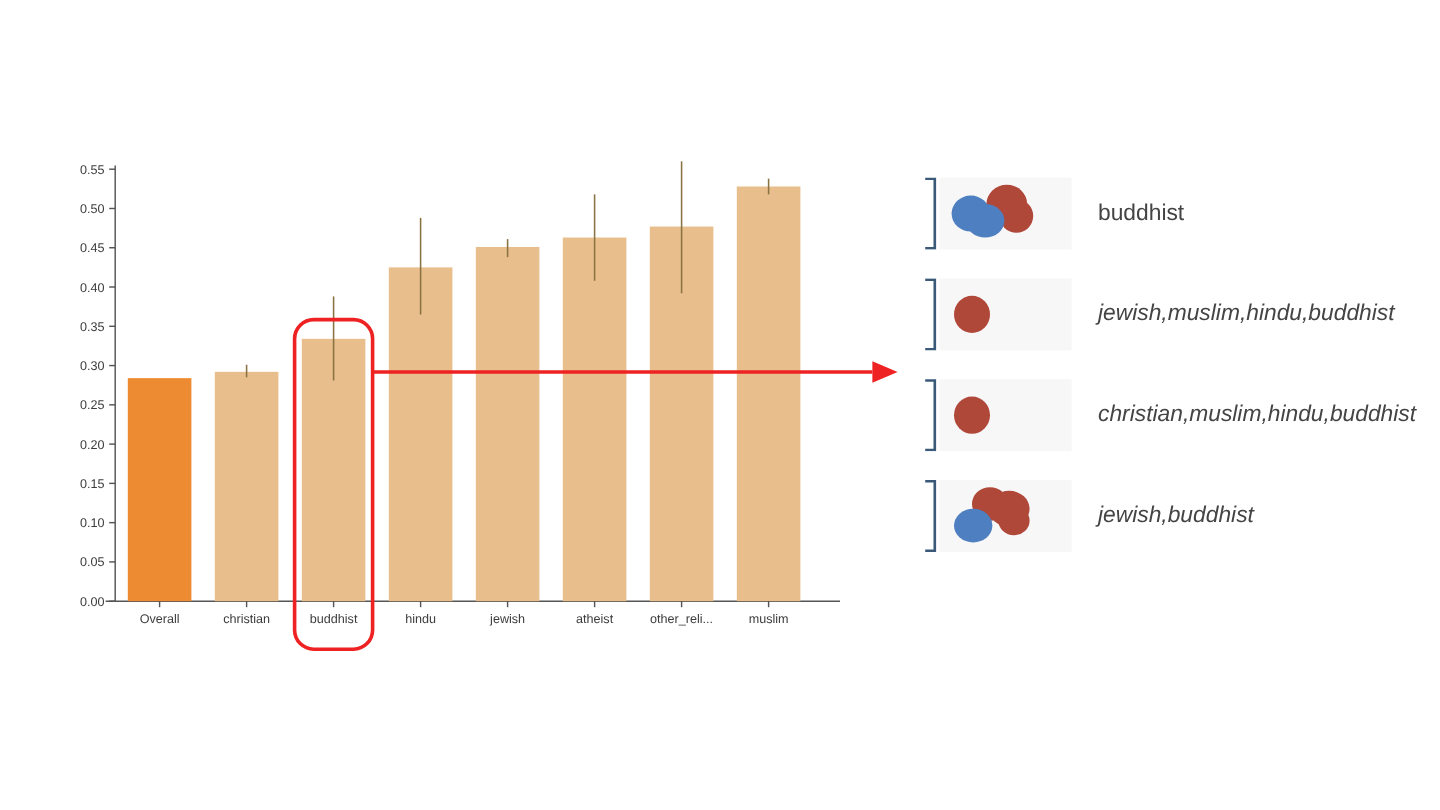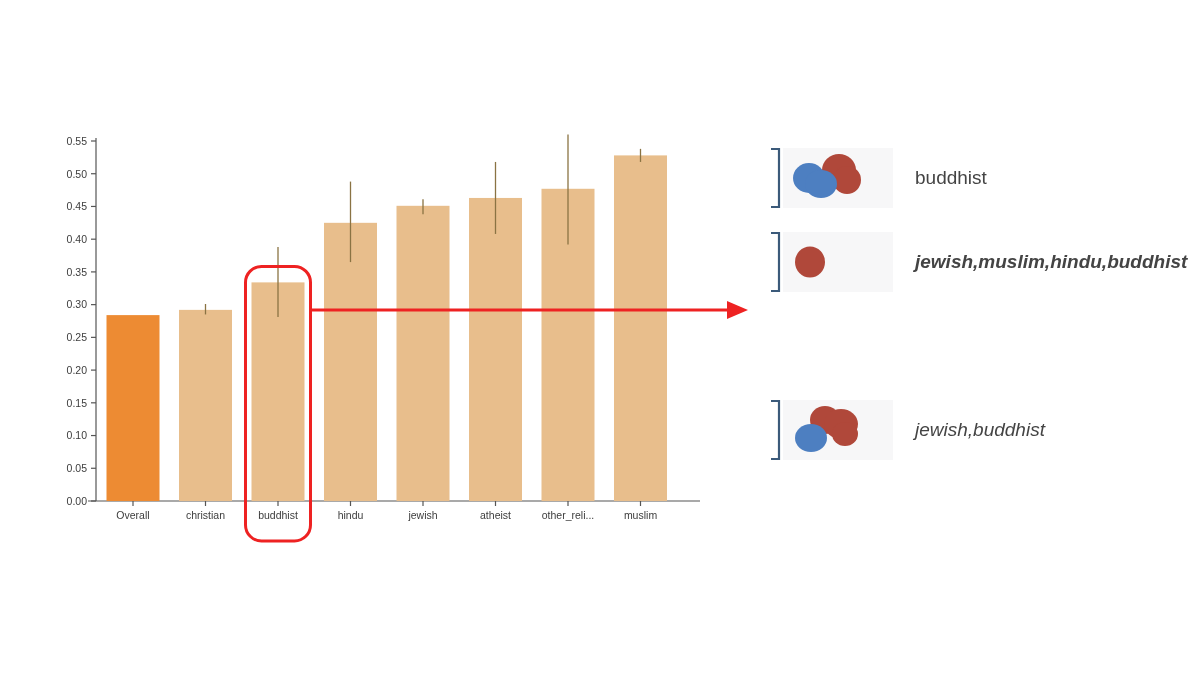--- a/index.html
+++ b/index.html
@@ -165,32 +165,45 @@
       <div class="thumb" style="background: rgb(247, 247, 248);">
         <svg width="110" height="60" viewBox="0 0 110 60">
           <ellipse cx="56" cy="22" rx="17" ry="16" fill="#b0483a"></ellipse>
           <ellipse cx="64" cy="32" rx="14" ry="14" fill="#b0483a"></ellipse>
           <ellipse cx="26" cy="30" rx="16" ry="15" fill="#4d7fc1"></ellipse>
           <ellipse cx="38" cy="36" rx="16" ry="14" fill="#4d7fc1"></ellipse>
         </svg>
       </div>
       <div class="callout-label">buddhist</div>
     </div>
-    <div class="callout-row" style="top: 84px; font-weight: bold;">
+    <div class="callout-row" style="top: 84px;">
       <div class="bracket">
         <svg width="12" height="60" viewBox="0 0 12 60">
       <path d="M1 1 L9 1 L9 59 L1 59" fill="none" stroke="#3b5a7a" stroke-width="2.2"></path>
     </svg>
       </div>
       <div class="thumb" style="background: rgb(247, 247, 248);">
         <svg width="110" height="60" viewBox="0 0 110 60">
           <ellipse cx="27" cy="30" rx="15" ry="15.5" fill="#b0483a"></ellipse>
         </svg>
       </div>
       <div class="callout-label italic">jewish,muslim,hindu,buddhist</div>
+    </div>
+    <div class="callout-row" style="top: 168px;">
+      <div class="bracket">
+        <svg width="12" height="60" viewBox="0 0 12 60">
+      <path d="M1 1 L9 1 L9 59 L1 59" fill="none" stroke="#3b5a7a" stroke-width="2.2"></path>
+    </svg>
+      </div>
+      <div class="thumb" style="background: rgb(247, 247, 248);">
+        <svg width="110" height="60" viewBox="0 0 110 60">
+          <ellipse cx="27" cy="30" rx="15" ry="15.5" fill="#b0483a"></ellipse>
+        </svg>
+      </div>
+      <div class="callout-label italic">christian,muslim,hindu,buddhist</div>
     </div>
     <div class="callout-row" style="top: 252px;">
       <div class="bracket">
         <svg width="12" height="60" viewBox="0 0 12 60">
       <path d="M1 1 L9 1 L9 59 L1 59" fill="none" stroke="#3b5a7a" stroke-width="2.2"></path>
     </svg>
       </div>
       <div class="thumb" style="background: rgb(247, 247, 248);">
         <svg width="110" height="60" viewBox="0 0 110 60">
           <ellipse cx="42" cy="20" rx="15" ry="14" fill="#b0483a"></ellipse>

